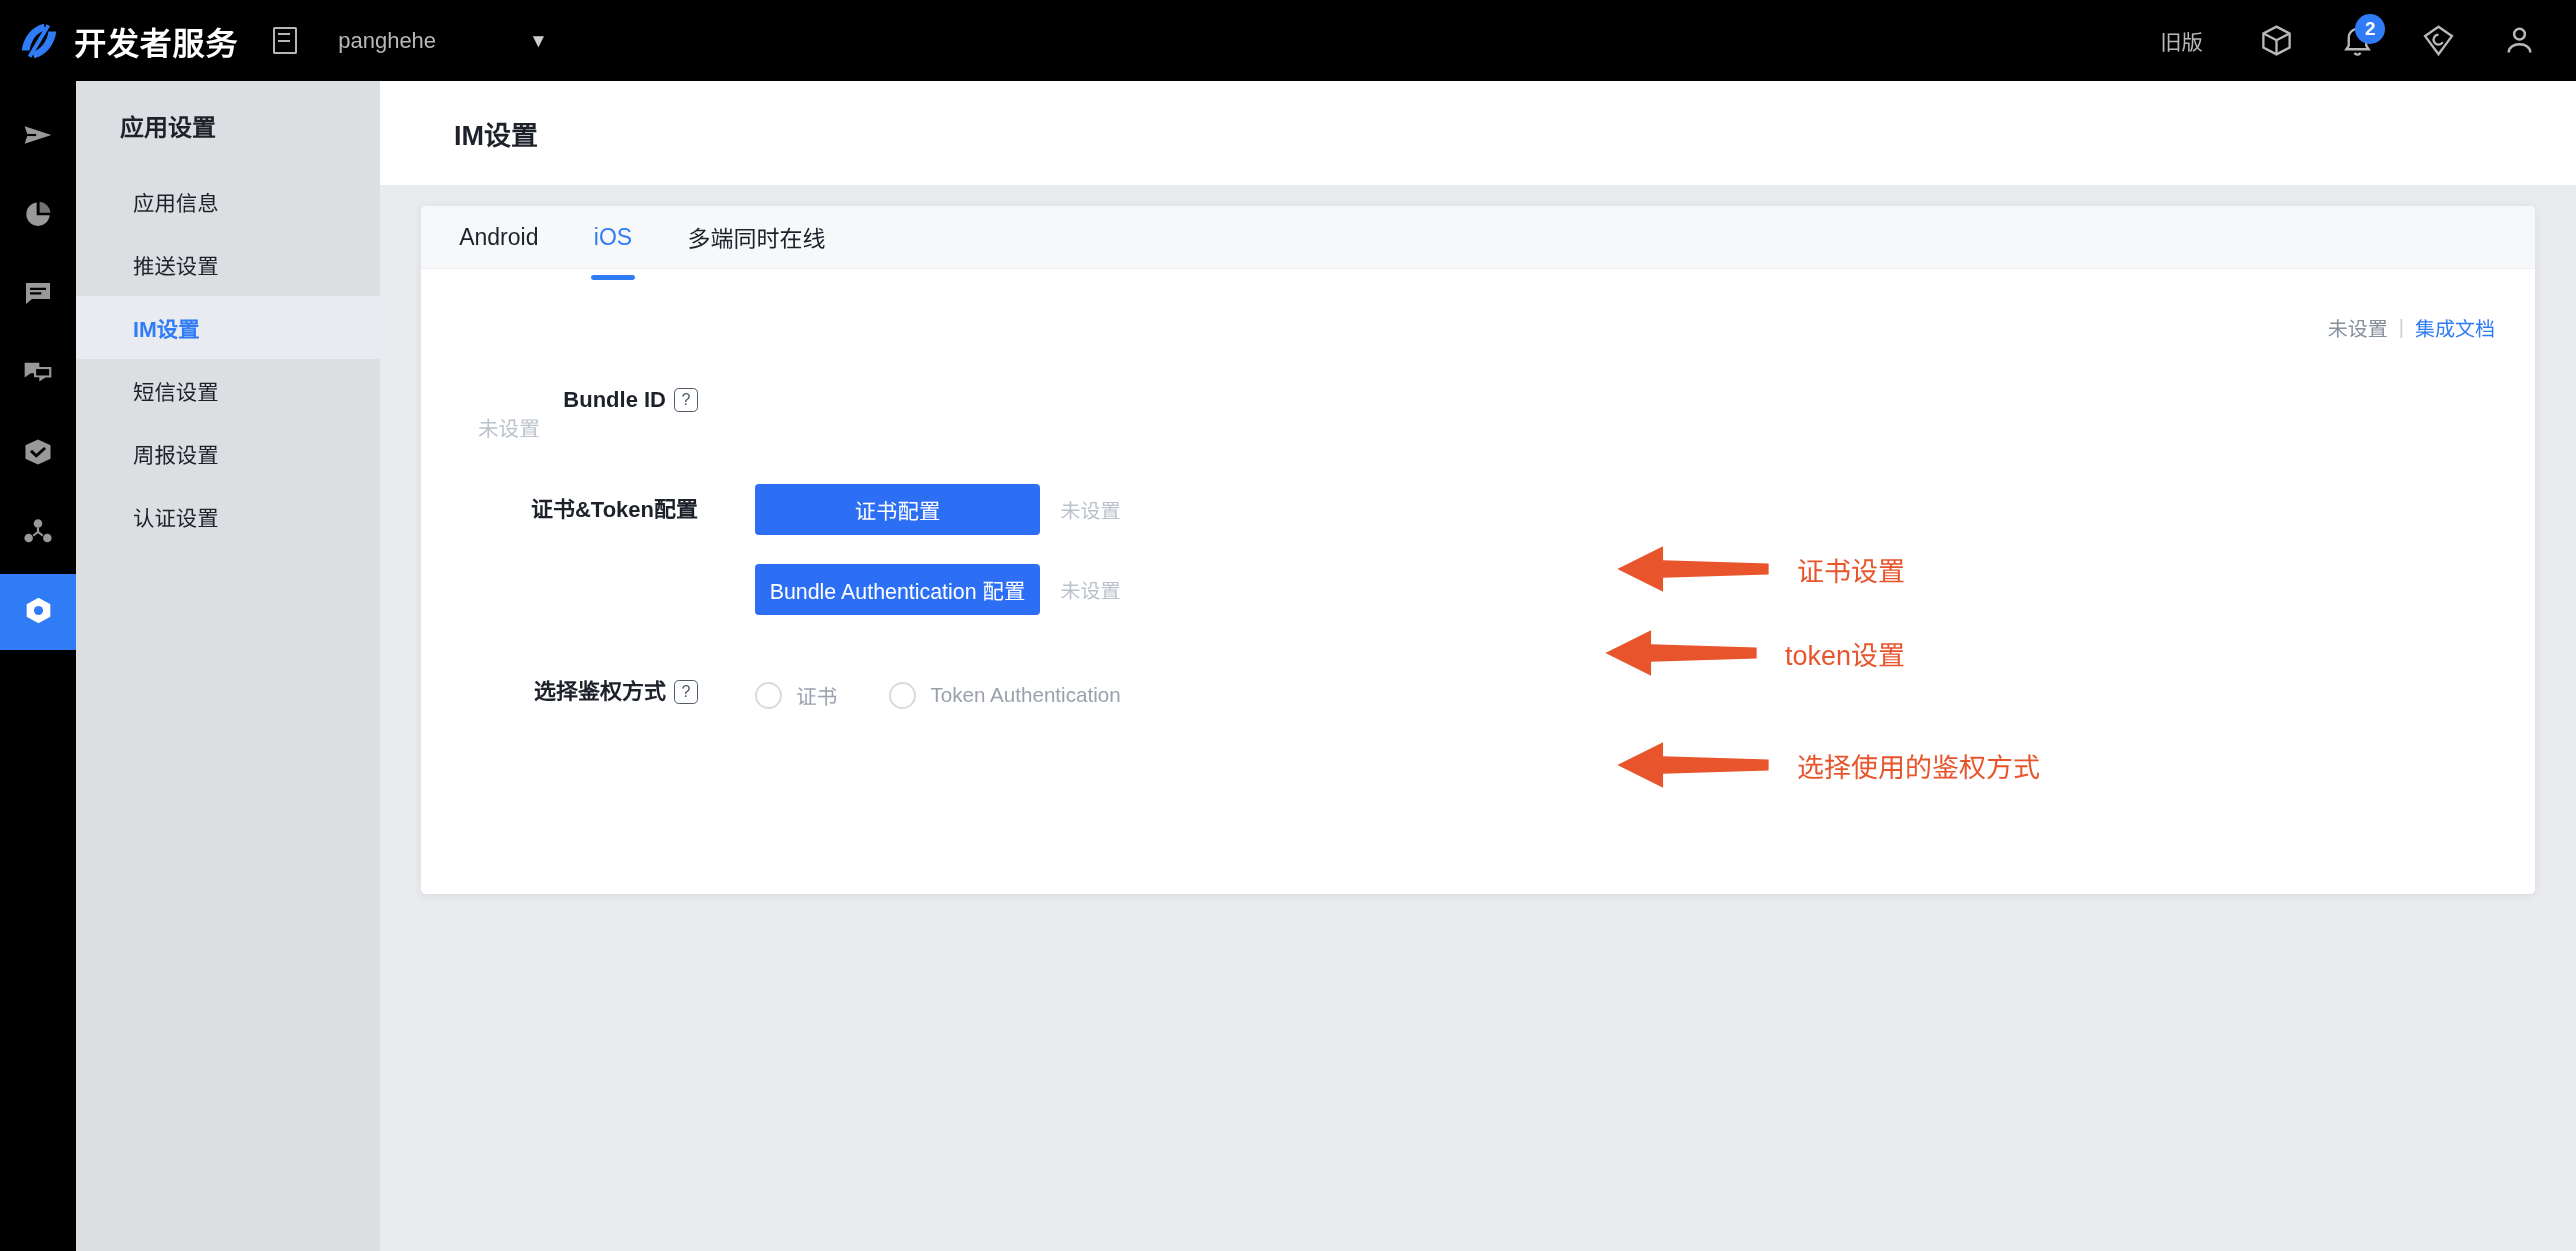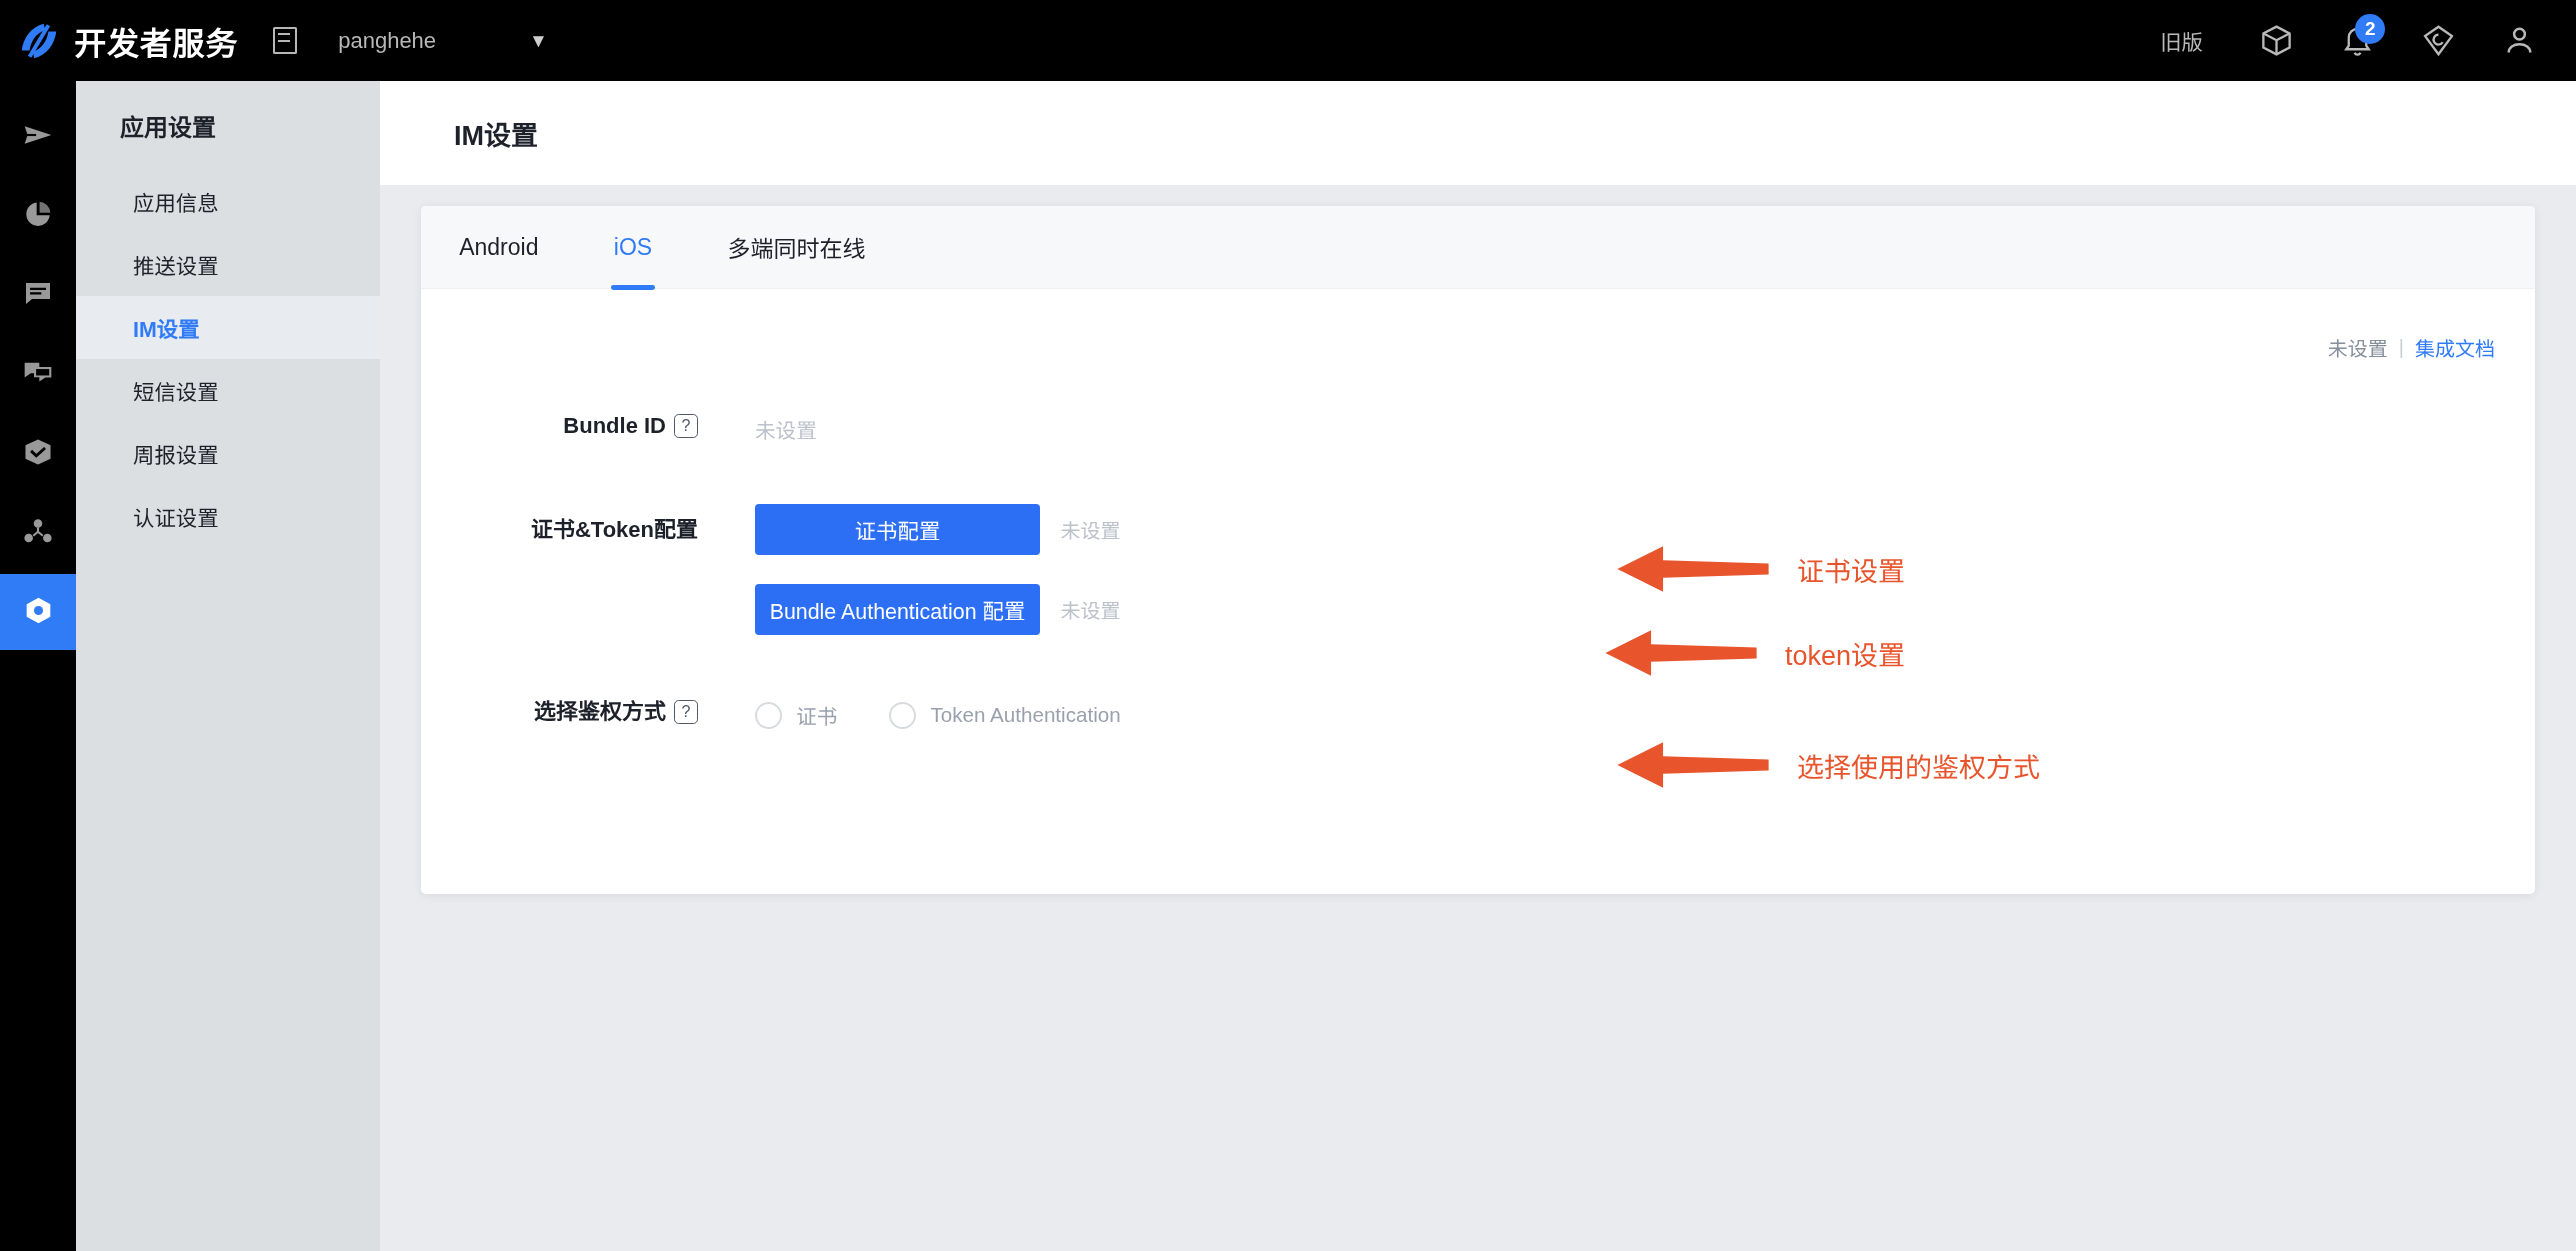--- a/index.html
+++ b/index.html
@@ -118,25 +118,24 @@
 
   .card {
     position: absolute; top: 125px; left: 41px;
     width: 2114px; height: 688px;
     background: #ffffff;
     border-radius: 4.7px;
     box-shadow: 0 1.6px 9.5px rgba(0,0,0,0.07);
     overflow: hidden;
   }
   .tabbar {
-    height: 83px; background: #f7f8fa;
+    height: 63px; background: #f7f8fa;
     display: flex; align-items: center;
     padding-left: 35px;
     border-bottom: 0.8px solid #eef0f3;
-    gap: 20px;
   }
   .tab {
     position: relative;
     font-size: 23px; color: #1d2129;
     margin-right: 49px; height: 85px;
     display: flex; align-items: center; padding: 0 3.2px;
   }
   .tab.active { color: #2f7cf6; }
   .tab.active::after {
     content: ""; position: absolute; bottom: 0; left: 0; right: 0;
@@ -360,21 +359,21 @@
     </div>
 
     <div class="card-body">
 
       <div class="status-row">
         <span class="status-unset">未设置</span>
         <span class="status-sep">|</span>
         <span class="status-doc">集成文档</span>
       </div>
 
-      <div class="frow" style="top:125px; left:0; width:100%;">
+      <div class="frow" style="top:119px; left:0; width:100%;flex-direction:column;">
         <div class="flabel">
           <span class="txt">Bundle ID</span>
           <span class="help">?</span>
         </div>
         <div class="fvalue">
           <span class="muted-val">未设置</span>
         </div>
       </div>
 
       <div class="frow" style="top:215px; left:0; width:100%;">

